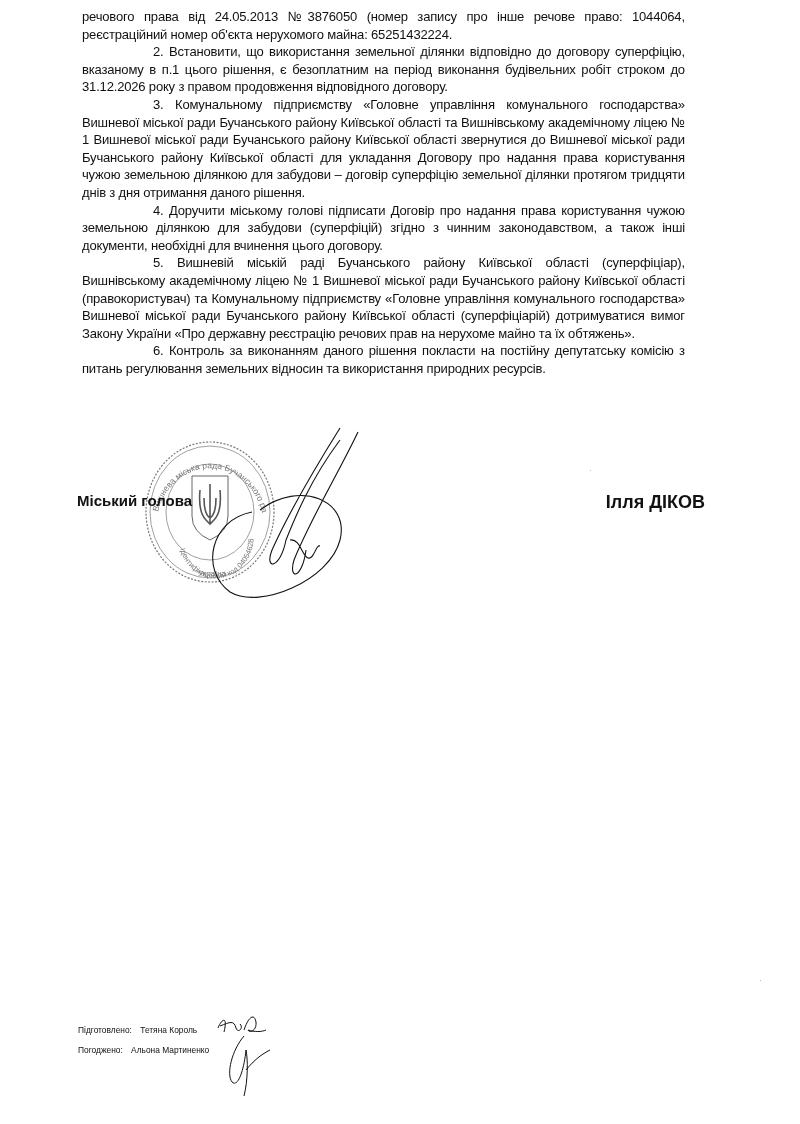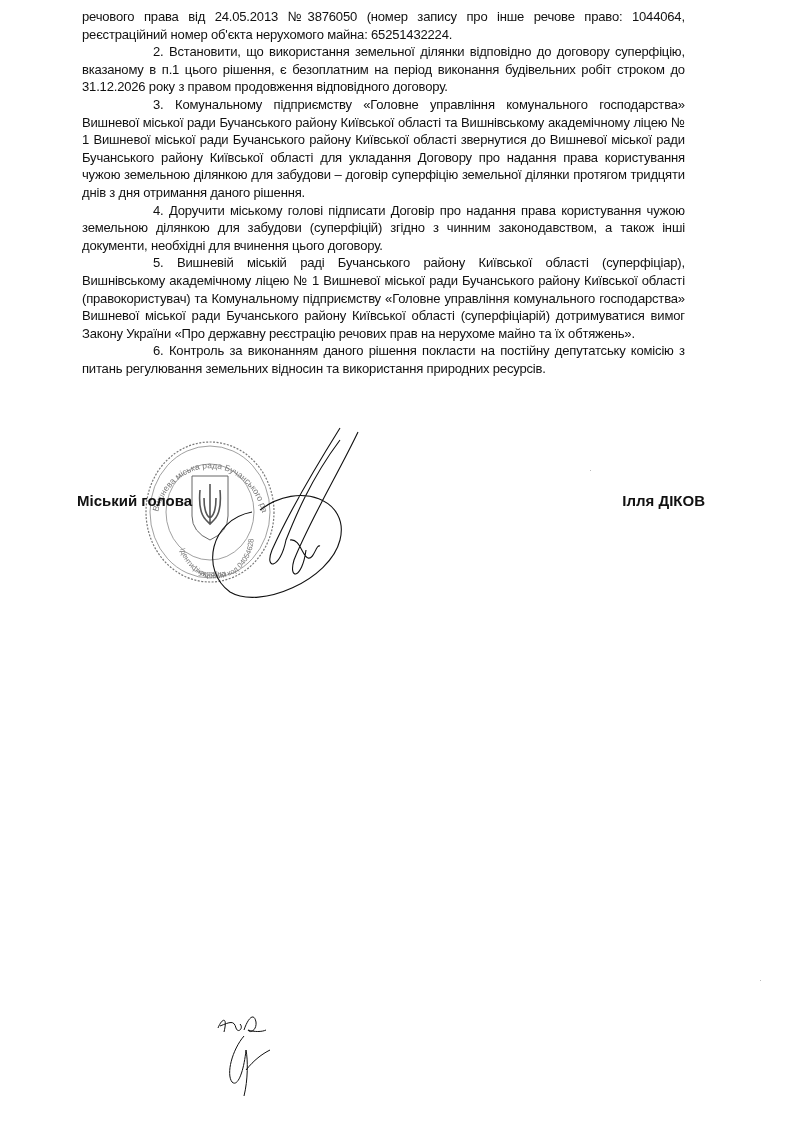--- a/index.html
+++ b/index.html
@@ -10,21 +10,21 @@
   .page { position: absolute; left: 0; top: 0; width: 800px; height: 1124px; }
   .body-text {
     position: absolute; left: 82px; top: 8px; width: 628px;
     font-size: 13.6px; line-height: 17.6px; text-align: justify; letter-spacing: -0.2px;
     transform: scaleX(0.96); transform-origin: left top;
   }
   .para { margin: 0; }
   .para.indent { text-indent: 74px; }
   .sig-row { position: absolute; top: 492px; left: 77px; width: 628px; height: 24px; }
   .sig-title { position: absolute; left: 0; top: 0; font-weight: bold; font-size: 15px; }
-  .sig-name { position: absolute; right: 0; top: 0; font-weight: bold; font-size: 15px; }
+  .sig-name { position: absolute; right: 0; top: 0; font-weight: bold; font-size: 18px; }
   .stamp { position: absolute; left: 140px; top: 434px; width: 140px; height: 150px; }
   .signature { position: absolute; left: 190px; top: 420px; width: 260px; height: 180px; }
   .footer { position: absolute; left: 78px; top: 1020px; font-size: 8.4px; line-height: 20px; }
   .footer .row span { margin-right: 6px; }
   .initials1 { position: absolute; left: 210px; top: 1008px; width: 60px; height: 34px; }
   .initials2 { position: absolute; left: 218px; top: 1030px; width: 60px; height: 70px; }
   .speck { position: absolute; width: 1px; height: 1px; background: #bbb; }
 </style>
 </head>
 <body>
@@ -63,20 +63,30 @@
 
   <div class="sig-row">
     <span class="sig-title">Міський голова</span>
     <span class="sig-name">Ілля ДІКОВ</span>
   </div>
 
   <svg class="signature" viewBox="0 0 260 180">
     <path d="M 150 8 C 130 40, 100 90, 82 130 C 74 150, 90 150, 96 120 C 104 100, 120 60, 150 20 M 168 12 C 150 50, 120 100, 104 140 C 98 160, 112 160, 116 130 M 62 92 C 20 100, 10 150, 40 172 C 70 190, 140 160, 150 120 C 160 80, 110 60, 70 90 M 100 120 C 110 118, 112 136, 118 138 C 124 140, 126 124, 130 126" fill="none" stroke="#111" stroke-width="1.1"></path>
   </svg>
 
+  <div class="footer">
+    <div class="row">
+      <span>Підготовлено:</span>
+      <span>Тетяна Король</span>
+    </div>
+    <div class="row">
+      <span>Погоджено:</span>
+      <span>Альона Мартиненко</span>
+    </div>
+  </div>
 
   <svg class="initials1" viewBox="0 0 60 34">
     <path d="M 8 20 C 12 10, 18 8, 14 24 M 10 18 C 20 14, 24 12, 26 20 C 28 26, 34 20, 30 16 M 34 22 C 38 10, 44 4, 46 14 C 47 22, 40 26, 38 22 C 44 24, 52 24, 56 22" fill="none" stroke="#111" stroke-width="1"></path>
   </svg>
   <svg class="initials2" viewBox="0 0 60 70">
     <path d="M 26 6 C 14 20, 8 44, 14 52 C 20 58, 26 40, 28 20 C 30 30, 30 50, 26 66 M 28 40 C 36 30, 44 24, 52 20" fill="none" stroke="#111" stroke-width="1"></path>
   </svg>
 
   <div class="speck" style="left:590px;top:470px"></div>
   <div class="speck" style="left:760px;top:980px"></div>

